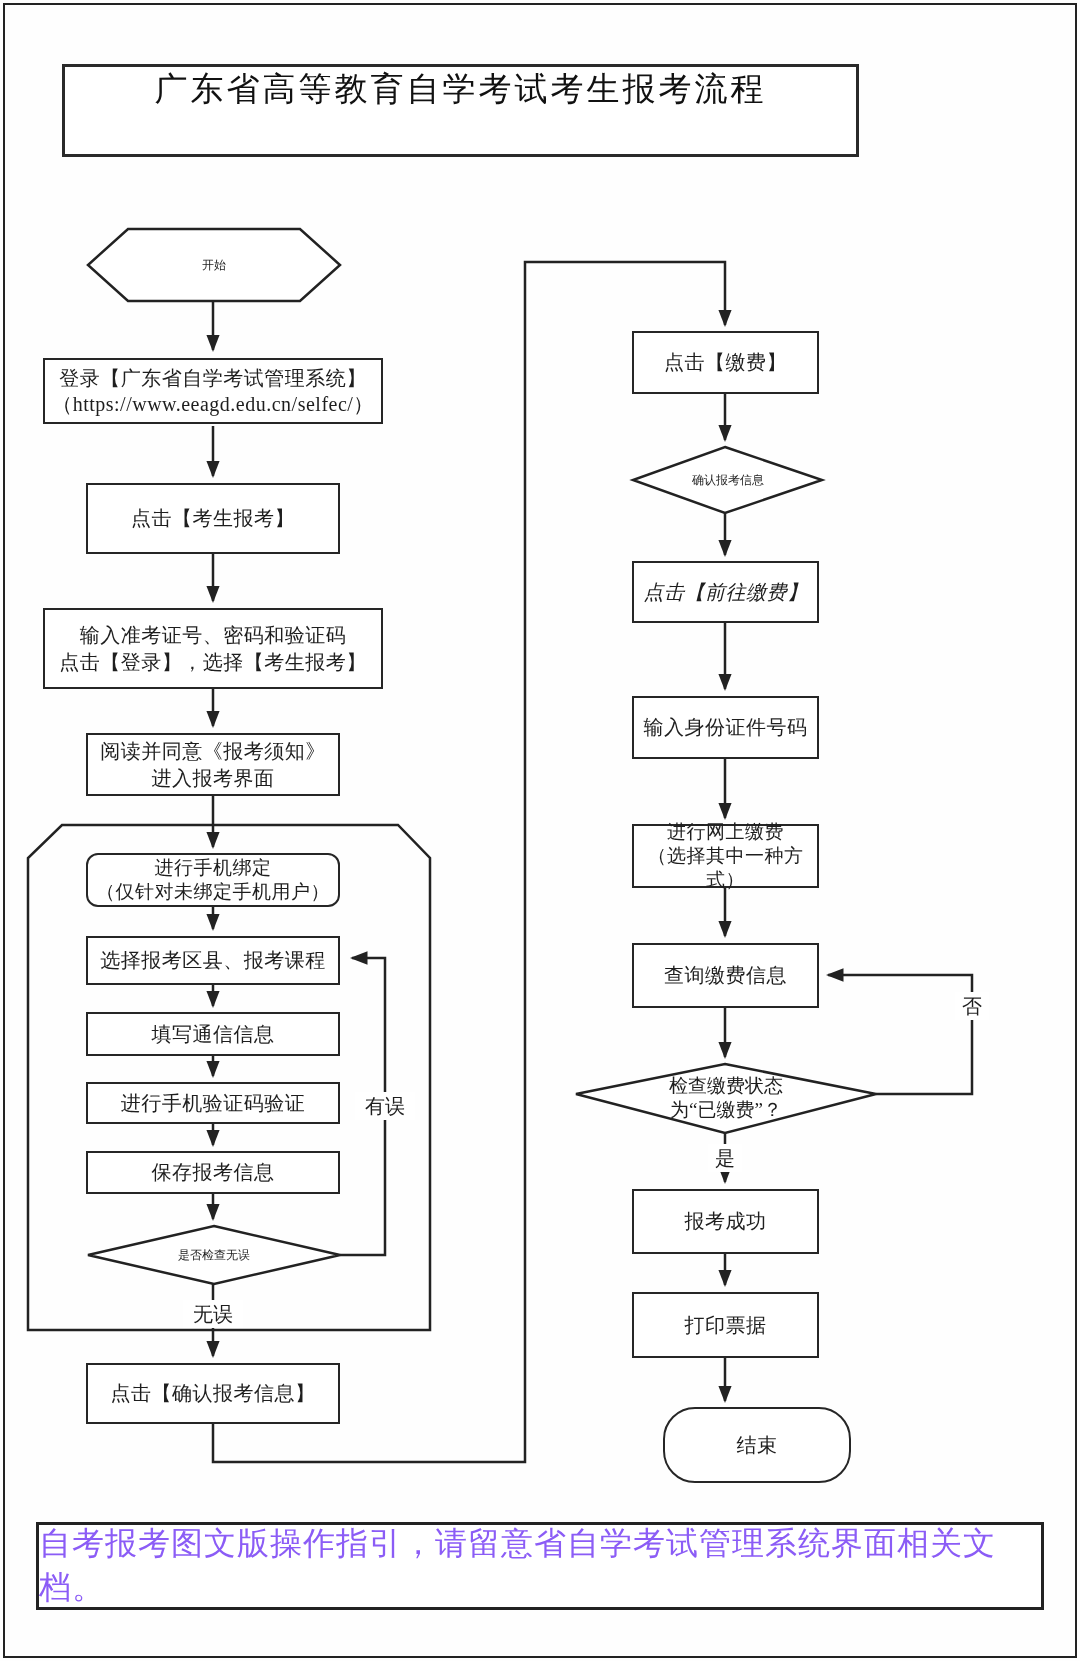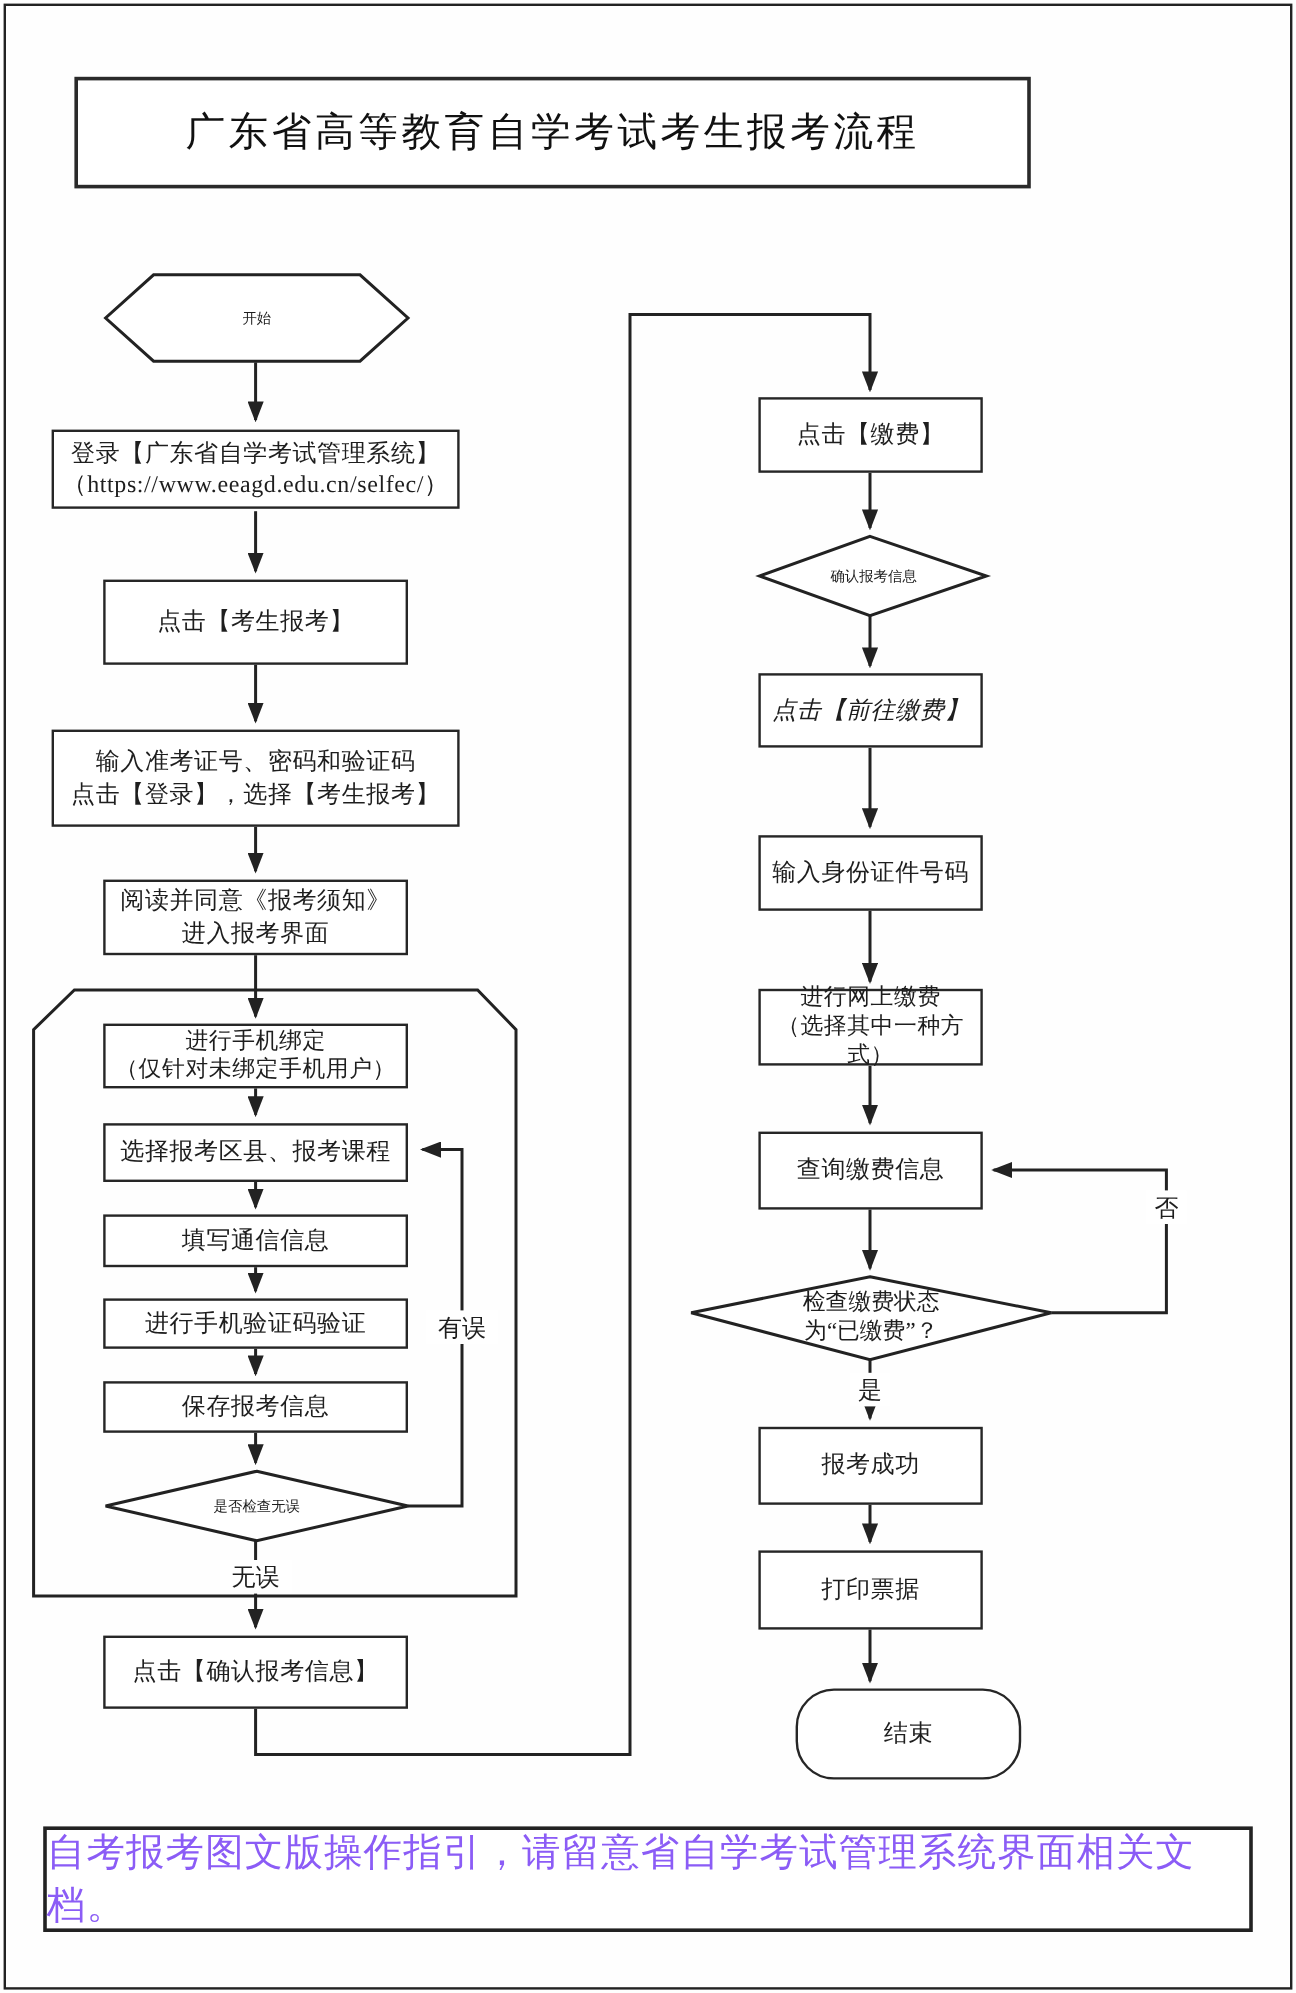--- a/index.html
+++ b/index.html
@@ -11,21 +11,21 @@
   .box{position:absolute;box-sizing:border-box;border:2.5px solid #262626;background:#fff;
        display:flex;align-items:center;justify-content:center;text-align:center;
        white-space:pre-line;z-index:2;font-size:20px;line-height:1.32;letter-spacing:.5px;}
   .ghost{position:absolute;box-sizing:border-box;background:transparent;border:none;
          display:flex;align-items:center;justify-content:center;text-align:center;
          white-space:pre-line;z-index:2;font-size:12px;line-height:1.25;}
   .lbl{position:absolute;box-sizing:border-box;background:#fff;display:flex;align-items:center;
        justify-content:center;text-align:center;z-index:3;font-size:20px;}
   .sm{font-size:19px;line-height:1.28;}
   .titlebox{position:absolute;left:62px;top:64px;width:797px;height:93px;box-sizing:border-box;
-            border:3px solid #2a2a2a;background:#fff;display:flex;align-items:center;
+            border:3px solid #2a2a2a;background:#fff;display:flex;
             justify-content:center;z-index:2;}
   .titletext{font-size:33px;letter-spacing:3px;color:#111;}
   .footerbox{position:absolute;left:36px;top:1522px;width:1008px;height:88px;box-sizing:border-box;
              border:3px solid #222;background:#fff;display:flex;align-items:center;
              justify-content:center;z-index:2;}
   .footertext{font-size:32px;letter-spacing:1px;color:#8b5cf6;}
   .stadium{border-radius:32px;}
 </style>
 </head>
 <body>
@@ -88,21 +88,21 @@
 （https://www.eeagd.edu.cn/selfec/）</div>
 
   <div class="box" style="left:86px;top:483px;width:254px;height:71px;">点击【考生报考】</div>
 
   <div class="box" style="left:43px;top:608px;width:340px;height:81px;">输入准考证号、密码和验证码
 点击【登录】，选择【考生报考】</div>
 
   <div class="box" style="left:86px;top:733px;width:254px;height:63px;">阅读并同意《报考须知》
 进入报考界面</div>
 
-  <div class="box sm" style="left:86px;top:853px;width:254px;height:54px;">进行手机绑定
+  <div class="box sm" style="left:86px;top:853px;width:254px;height:54px;border-radius:12px;">进行手机绑定
 （仅针对未绑定手机用户）</div>
 
   <div class="box" style="left:86px;top:936px;width:254px;height:49px;">选择报考区县、报考课程</div>
 
   <div class="box" style="left:86px;top:1012px;width:254px;height:44px;">填写通信信息</div>
 
   <div class="box" style="left:86px;top:1082px;width:254px;height:42px;">进行手机验证码验证</div>
 
   <div class="box" style="left:86px;top:1151px;width:254px;height:43px;">保存报考信息</div>
 

